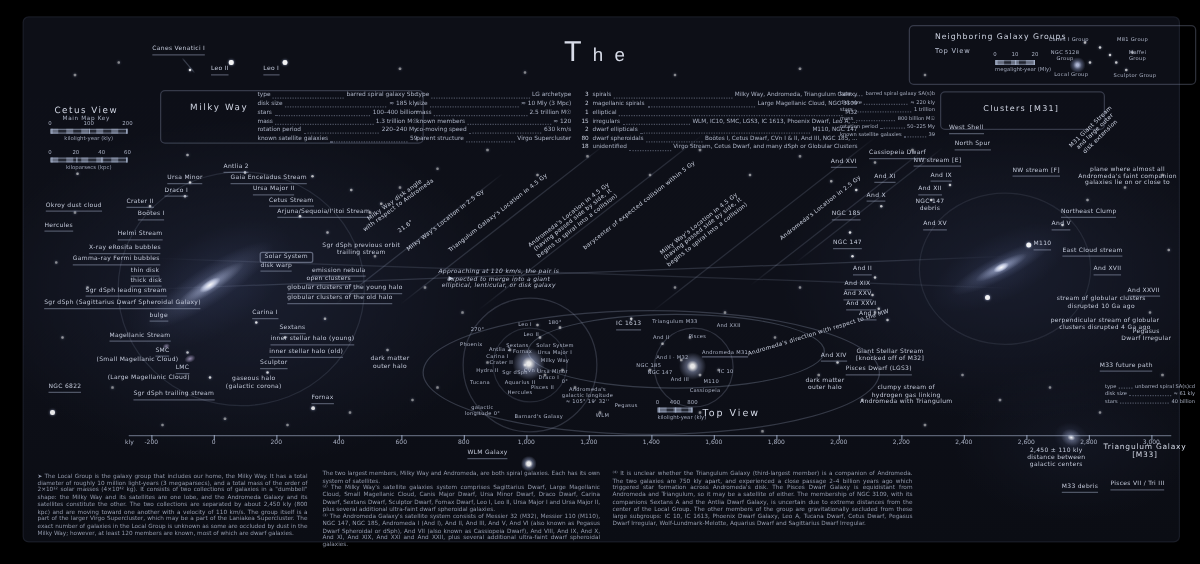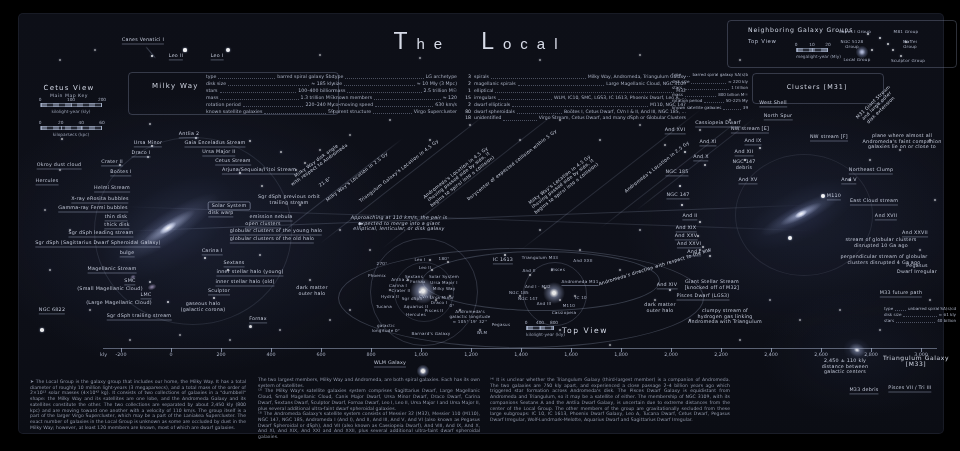--- a/index.html
+++ b/index.html
@@ -122,21 +122,20 @@
     background:radial-gradient(circle, rgba(255,255,255,.9) 0 1.5px, rgba(180,195,240,.4) 40%, transparent 75%);}
 </style>
 </head>
 <body>
 
 <div id="stage">
   <div id="panel"></div>
 
   <div id="title">
       <div class="tw">The</div>
-      <div class="tw">Local</div>
     </div>
 
   <div class="gal" id="mw-galaxy"></div>
   <div class="gal" id="m31-galaxy"></div>
   <div class="gal" id="m33-galaxy"></div>
   <div class="gal" id="tv-mw"></div>
   <div class="gal" id="tv-m31"></div>
   <div class="gal" id="lmc"></div>
   <div class="gal" id="smc"></div>
   <div class="gal" id="ng-glow"></div>

